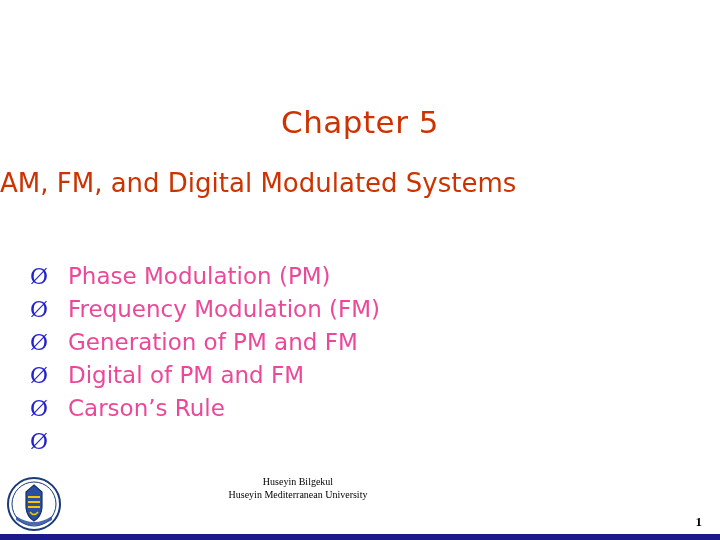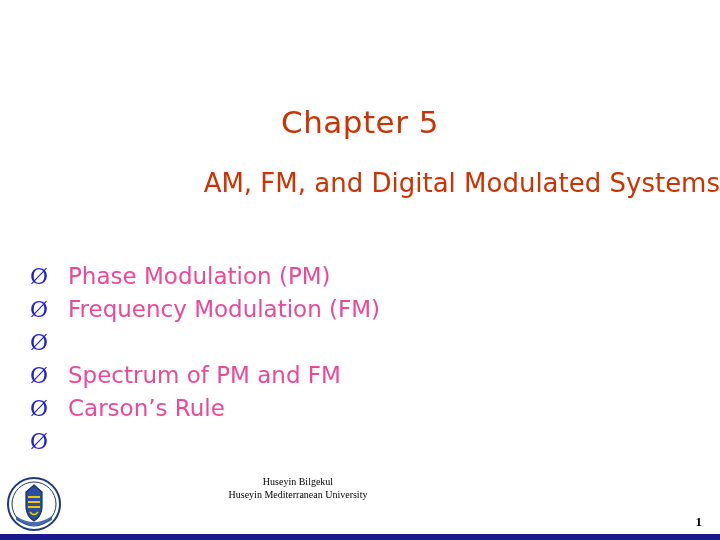--- a/index.html
+++ b/index.html
@@ -29,21 +29,21 @@
     text-align: center;
     font-size: 31px;
     color: #cc3300;
     letter-spacing: 0.5px;
   }
   .subtitle {
     position: absolute;
     top: 168px;
     left: 0;
     width: 720px;
-    text-align: right;
+    text-align: left;
     font-size: 26px;
     color: #cc3300;
   }
 
   
   .bullets {
     position: absolute;
     top: 260px;
     left: 30px;
     width: 640px;
@@ -129,25 +129,26 @@
       <span class="bullet-text">Phase Modulation (PM)</span>
     </div>
 
     <div class="bullet-row">
       <span class="bullet-marker">Ø</span>
       <span class="bullet-text">Frequency Modulation (FM)</span>
     </div>
 
     <div class="bullet-row">
       <span class="bullet-marker">Ø</span>
+      <span class="bullet-text">Generation of PM and FM</span>
     </div>
 
     <div class="bullet-row">
       <span class="bullet-marker">Ø</span>
-      <span class="bullet-text">Spectrum of PM and FM</span>
+      <span class="bullet-text">Digital of PM and FM</span>
     </div>
 
     <div class="bullet-row">
       <span class="bullet-marker">Ø</span>
       <span class="bullet-text">Carson’s Rule</span>
     </div>
 
     <div class="bullet-row">
       <span class="bullet-marker">Ø</span>
     </div>

